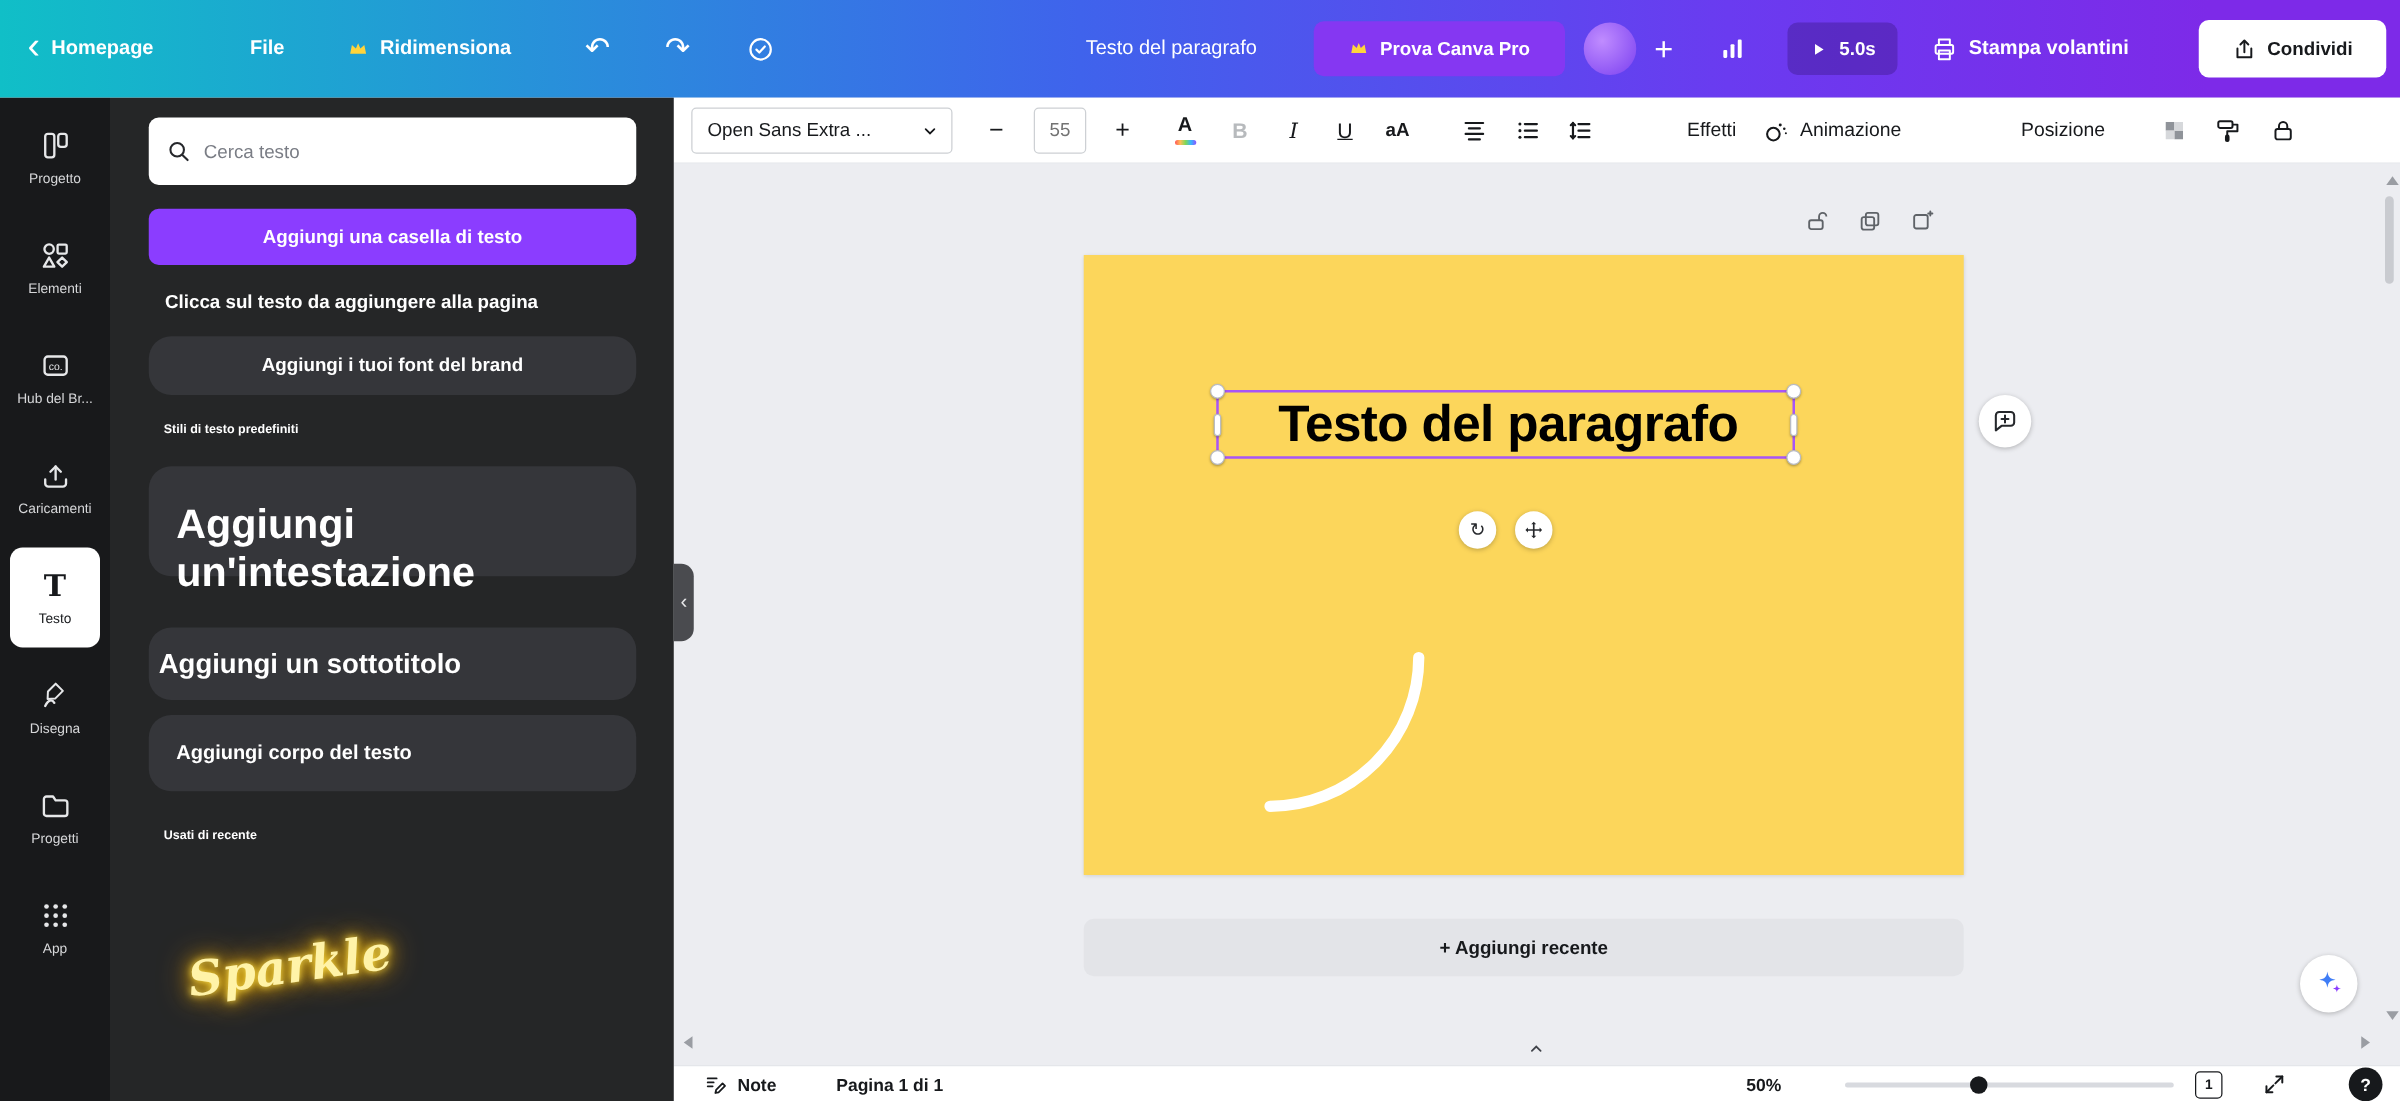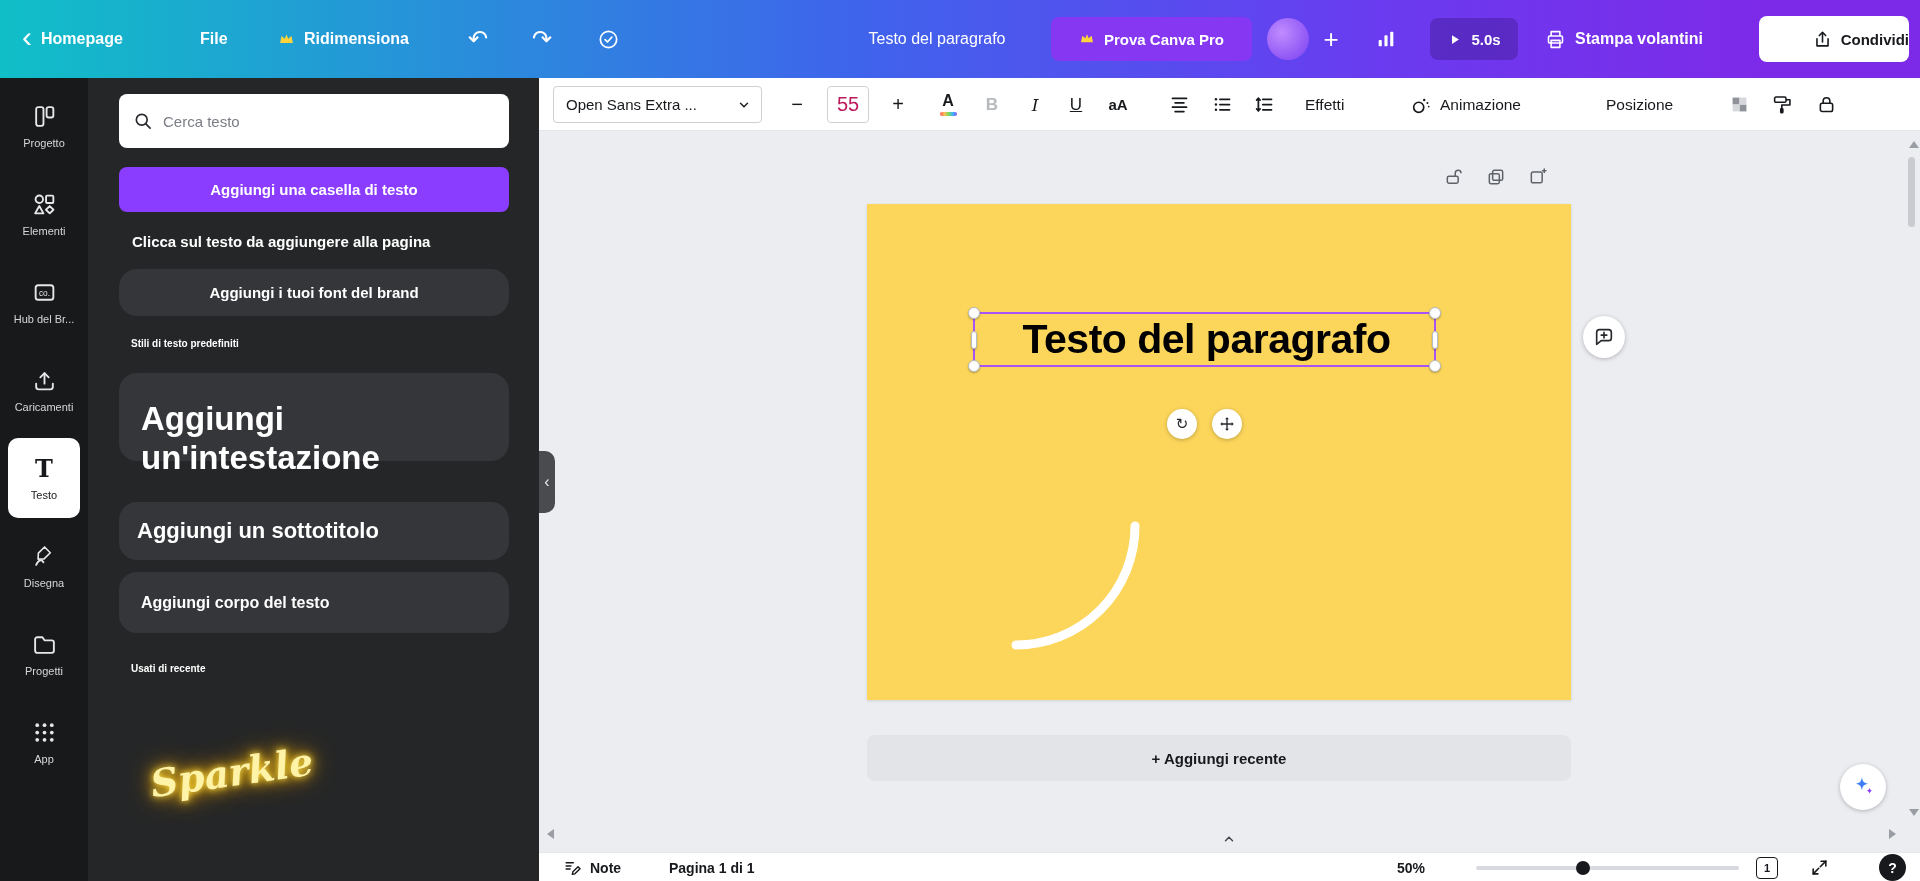--- a/index.html
+++ b/index.html
@@ -13,21 +13,21 @@
     color:#fff; z-index:30; }
   .tb-item { position:absolute; top:0; height:78px; display:flex; align-items:center; gap:9px;
     color:#fff; font-size:16px; font-weight:600; cursor:pointer; background:none; border:none; }
   .tb-back-glyph { font-size:30px; font-weight:400; line-height:1; margin-top:-4px; }
   .tb-title { position:absolute; left:937px; top:0; height:78px; transform:translateX(-50%);
     display:flex; align-items:center; font-size:16px; font-weight:500; color:#fff; }
   .pill { border-radius:8px; display:flex; align-items:center; justify-content:center; gap:9px;
     font-size:15px; font-weight:700; border:none; cursor:pointer; }
   .pill-pro { position:absolute; left:1051px; top:17px; width:201px; height:44px; background:#8537f2; color:#fff; }
   .pill-play { position:absolute; left:1430px; top:18px; width:88px; height:42px; background:rgba(20,0,50,0.22); color:#fff; }
-  .pill-share { position:absolute; left:1759px; top:16px; width:150px; height:46px; background:#fff; color:#17191c; font-weight:600;justify-content:flex-end; }
+  .pill-share { position:absolute; left:1759px; top:16px; width:150px; height:46px; background:#fff; color:#17191c; font-weight:600; }
   .avatar { position:absolute; left:1267px; top:18px; width:42px; height:42px; border-radius:50%;
     background:radial-gradient(circle at 35% 35%, #c08cff, #7a3ff0); cursor:pointer; }
   .tb-iconbtn { position:absolute; top:0; height:78px; display:flex; align-items:center; justify-content:center;
     background:none; border:none; cursor:pointer; color:#fff; }
   .glyph24 { font-size:24px; color:#fff; line-height:1; }
 
   
   .rail { position:absolute; left:0; top:78px; width:88px; height:803px; background:#18191b; z-index:25;
     display:flex; flex-direction:column; align-items:center; padding-top:4px; }
   .rail-item { width:88px; height:88px; display:flex; flex-direction:column; align-items:center;
@@ -45,42 +45,42 @@
   .searchbox input { flex:1; border:none; outline:none; font-size:15px; color:#17191c; background:transparent; }
   .searchbox input::placeholder { color:#7a7d85; }
   .btn-addtext { position:absolute; left:31px; top:89px; width:390px; height:45px; background:#8b3dff;
     border:none; border-radius:8px; color:#fff; font-size:15px; font-weight:600; cursor:pointer; }
   .panel-hint { position:absolute; left:44px; top:155px; color:#fff; font-size:15px; font-weight:700; }
   .card { position:absolute; left:31px; background:#35363a; border-radius:18px; color:#fff; cursor:pointer; }
   .card-brand { top:191px; width:390px; height:47px; display:flex; align-items:center; justify-content:center;
     font-size:15px; font-weight:700; }
   .panel-sec { position:absolute; left:31px; color:#fff; font-size:10px; font-weight:700;margin-left:12px; }
   .card-h { top:295px; width:390px; height:88px; padding:27px 22px; font-size:33px; font-weight:700; line-height:1.18; }
-  .card-s { top:424px; width:390px; height:58px; display:flex; align-items:center; padding:0 18px;
+  .card-s { top:424px; width:390px; height:58px; display:flex; align-items:center; padding:0 8px;
     font-size:22px; font-weight:700; }
   .card-b { top:494px; width:390px; height:61px; display:flex; align-items:center; padding:0 22px;
     font-size:16px; font-weight:700; }
   .sparkle { position:absolute; left:62px; top:672px; font-family:"DejaVu Serif","Liberation Serif",serif;
     font-style:italic; font-weight:700; font-size:38px; color:#fff3a8; transform:rotate(-8deg); cursor:pointer;
     text-shadow:0 0 6px #ffe14d, 0 0 14px #ffc400, 0 0 26px #ff9d00; }
   .collapse-tab { position:absolute; left:539px; top:451px; width:16px; height:62px; background:#4a4b4f;
     border-radius:0 10px 10px 0; color:#e8e8ea; display:flex; align-items:center; justify-content:center;
     font-size:16px; cursor:pointer; z-index:26; }
 
   
   .toolbar { position:absolute; left:539px; top:78px; width:1381px; height:53px; background:#fff;
     border-bottom:1px solid #e4e6ea; z-index:15; }
   .fontbox { position:absolute; left:14px; top:8px; width:209px; height:37px; border:1px solid #cdd0d4;
     border-radius:4px; background:#fff; display:flex; align-items:center; justify-content:space-between;
     padding:0 10px 0 12px; font-size:15px; color:#17191c; cursor:pointer; }
   .tbtn { position:absolute; top:8px; width:36px; height:37px; display:flex; align-items:center;
     justify-content:center; background:none; border:none; cursor:pointer; font-size:17px; color:#17191c; border-radius:4px; }
   .sizebox { position:absolute; left:288px; top:8px; width:42px; height:37px; border:1px solid #cdd0d4;
-    border-radius:4px; display:flex; align-items:center; justify-content:center; font-size:20px; color:#be185d; cursor:text; }
-  .txtbtn { position:absolute; top:8px; height:37px; display:flex; align-items:center; justify-content:flex-start;
+    border-radius:4px; display:flex; align-items:center; justify-content:center; font-size:15px; color:#737373; cursor:text; }
+  .txtbtn { position:absolute; top:8px; height:37px; display:flex; align-items:center; justify-content:flex-end;
     gap:8px; background:none; border:none; cursor:pointer; font-size:15.5px; font-weight:500; color:#17191c; }
   .colorA { display:flex; flex-direction:column; align-items:center; line-height:1; gap:3px; }
   .colorA .bar { width:17px; height:4px; border-radius:2px;
     background:linear-gradient(90deg,#ff5757,#ffbd59,#7ed957,#38b6ff,#8c52ff); }
 
   
   .canvas { position:absolute; left:539px; top:131px; width:1381px; height:721px; background:#ecedf1; overflow:hidden; }
   .page-actions { position:absolute; left:905px; top:36px; display:flex; gap:22px; }
   .pa-btn { background:none; border:none; cursor:pointer; display:flex; }
   .page { position:absolute; left:328px; top:73px; width:704px; height:496px; background:#fcd65b;

